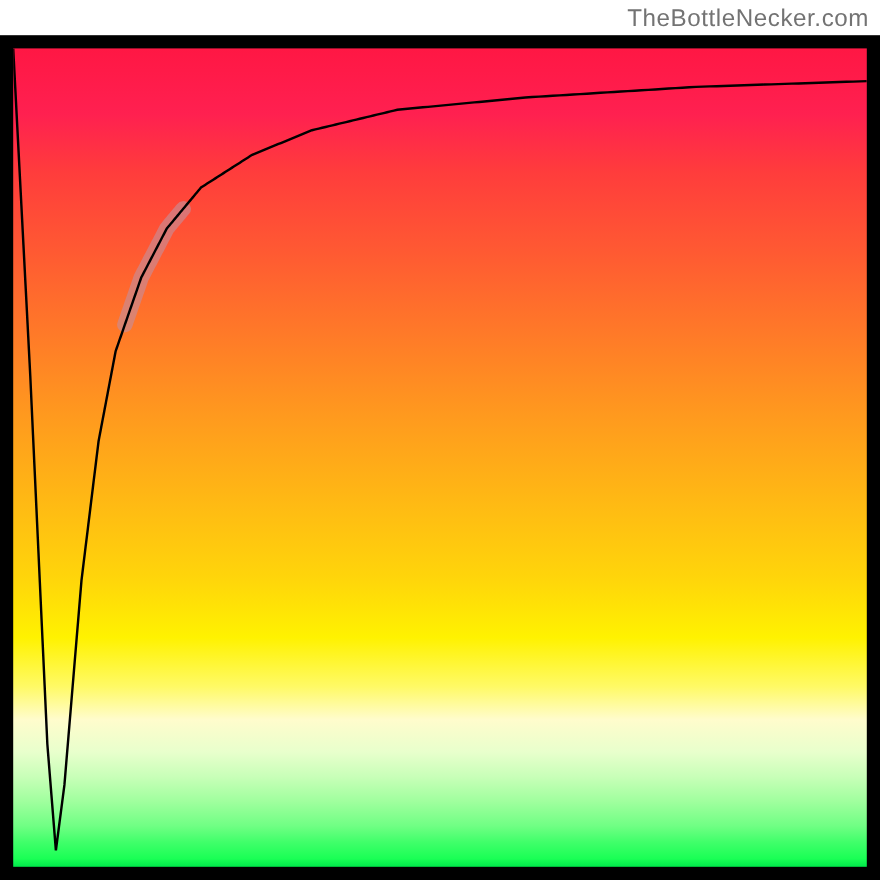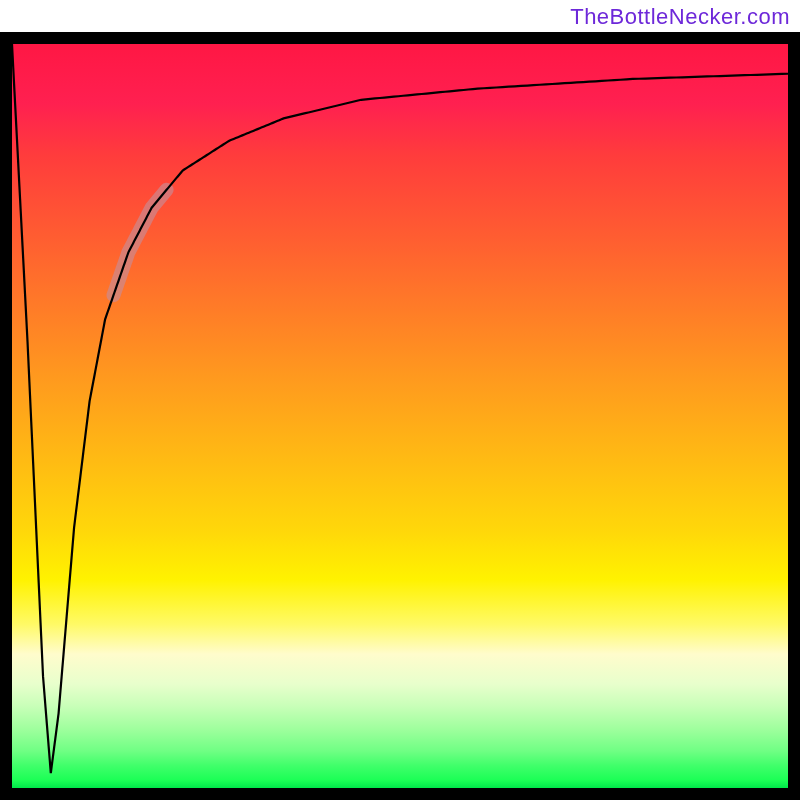--- a/index.html
+++ b/index.html
@@ -12,21 +12,21 @@
       height: 800px;
       position: relative;
       font-family: Arial, sans-serif;
       background: #ffffff;
     }
     .attribution {
       position: absolute;
       top: 4px;
       right: 10px;
       font-size: 22px;
-      color: #6d28d9;
+      color: #737373;
       font-weight: normal;
       letter-spacing: 0.5px;
     }
     .chart-container {
       position: absolute;
       top: 32px;
       left: 0;
       width: 800px;
       height: 768px;
       background: #000000;

